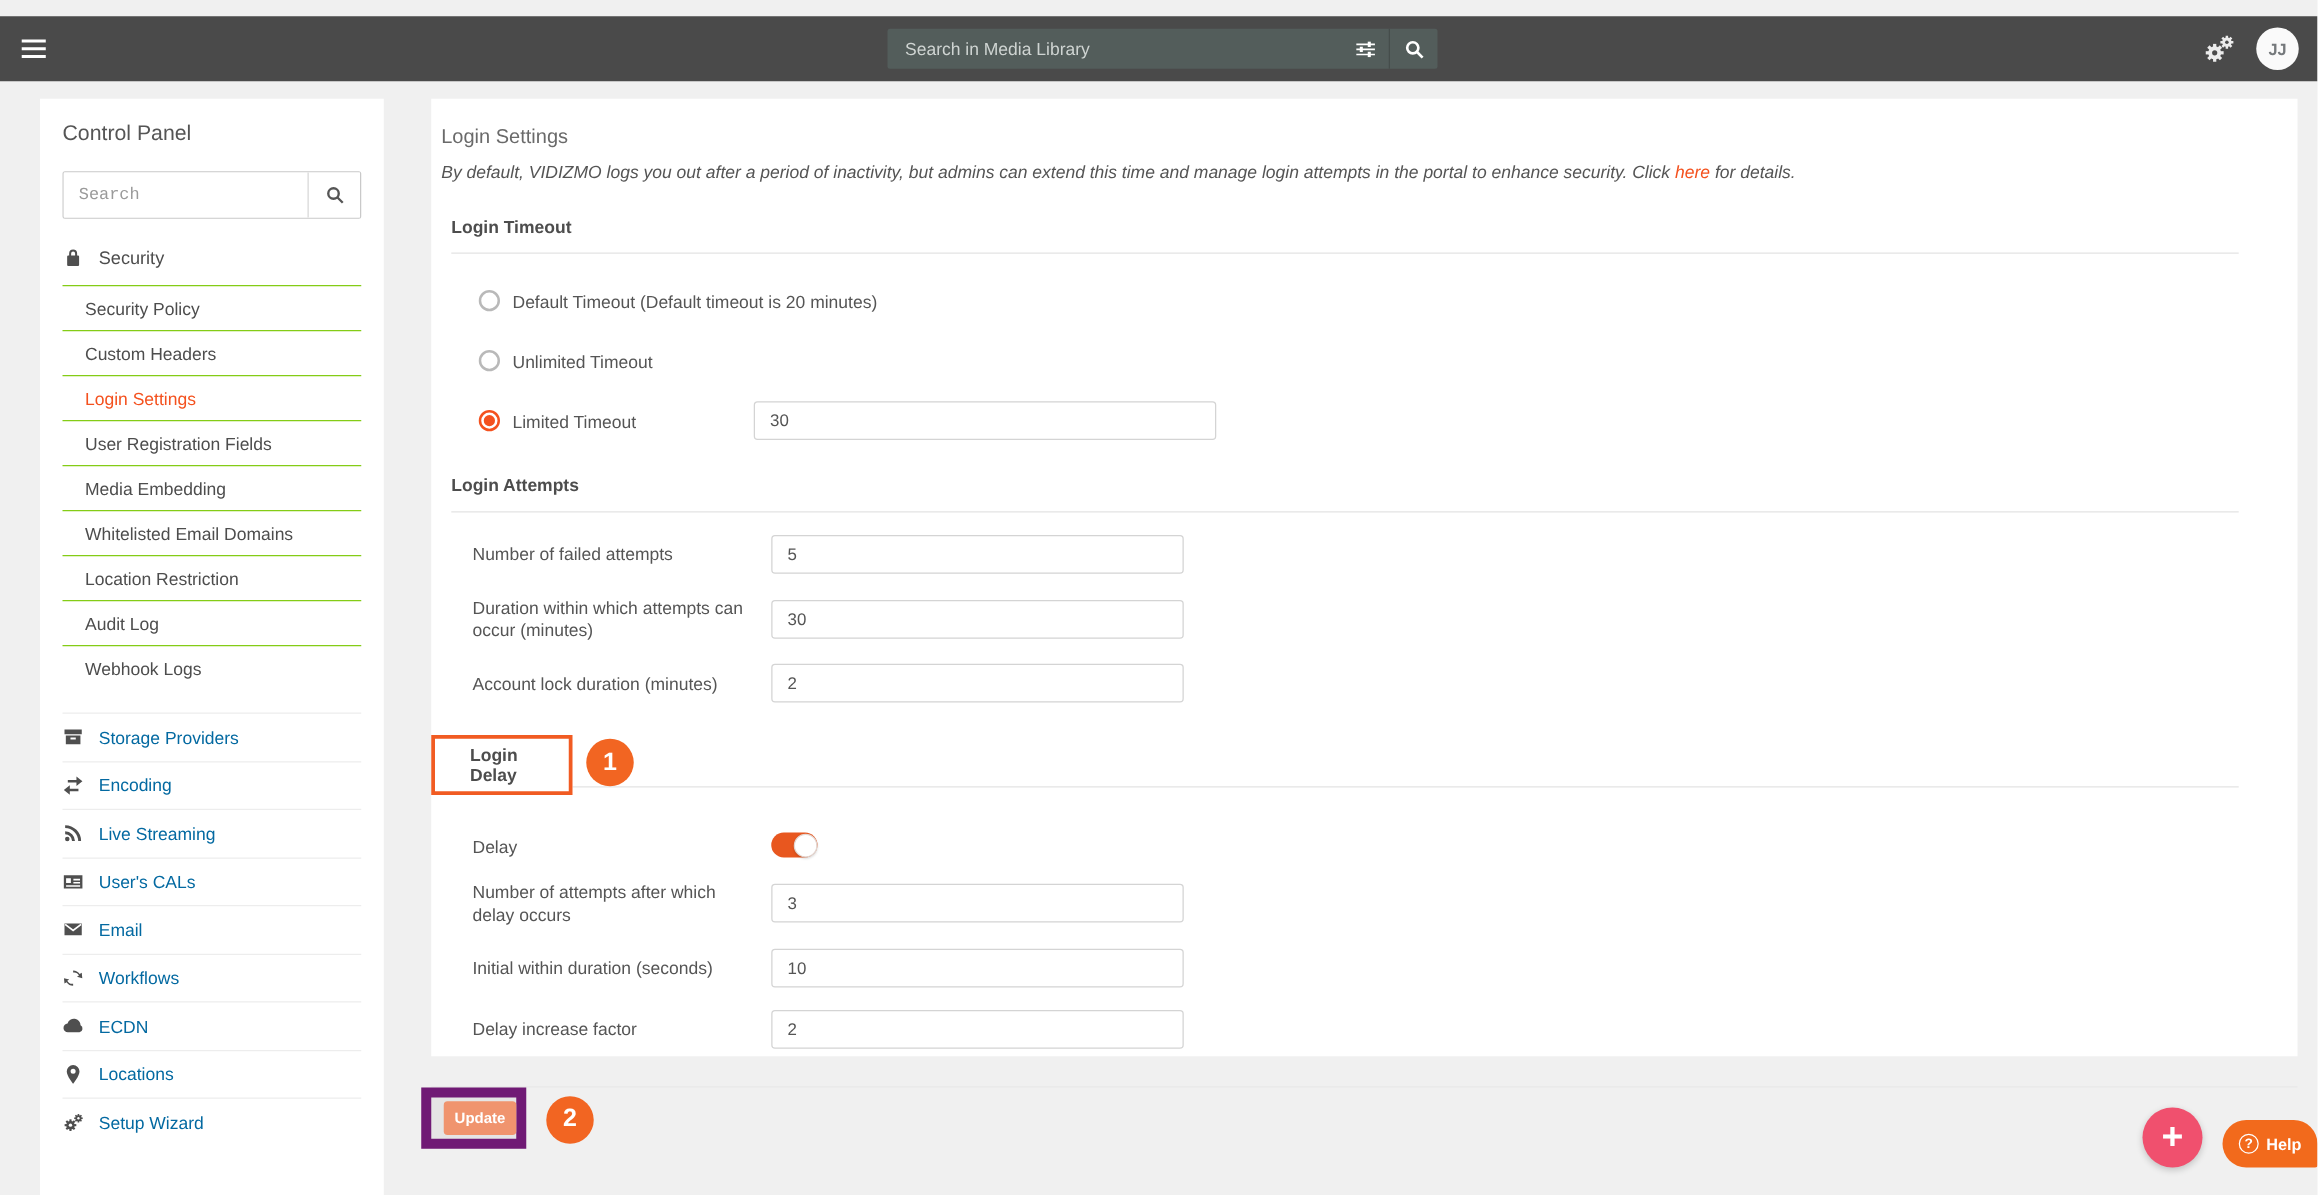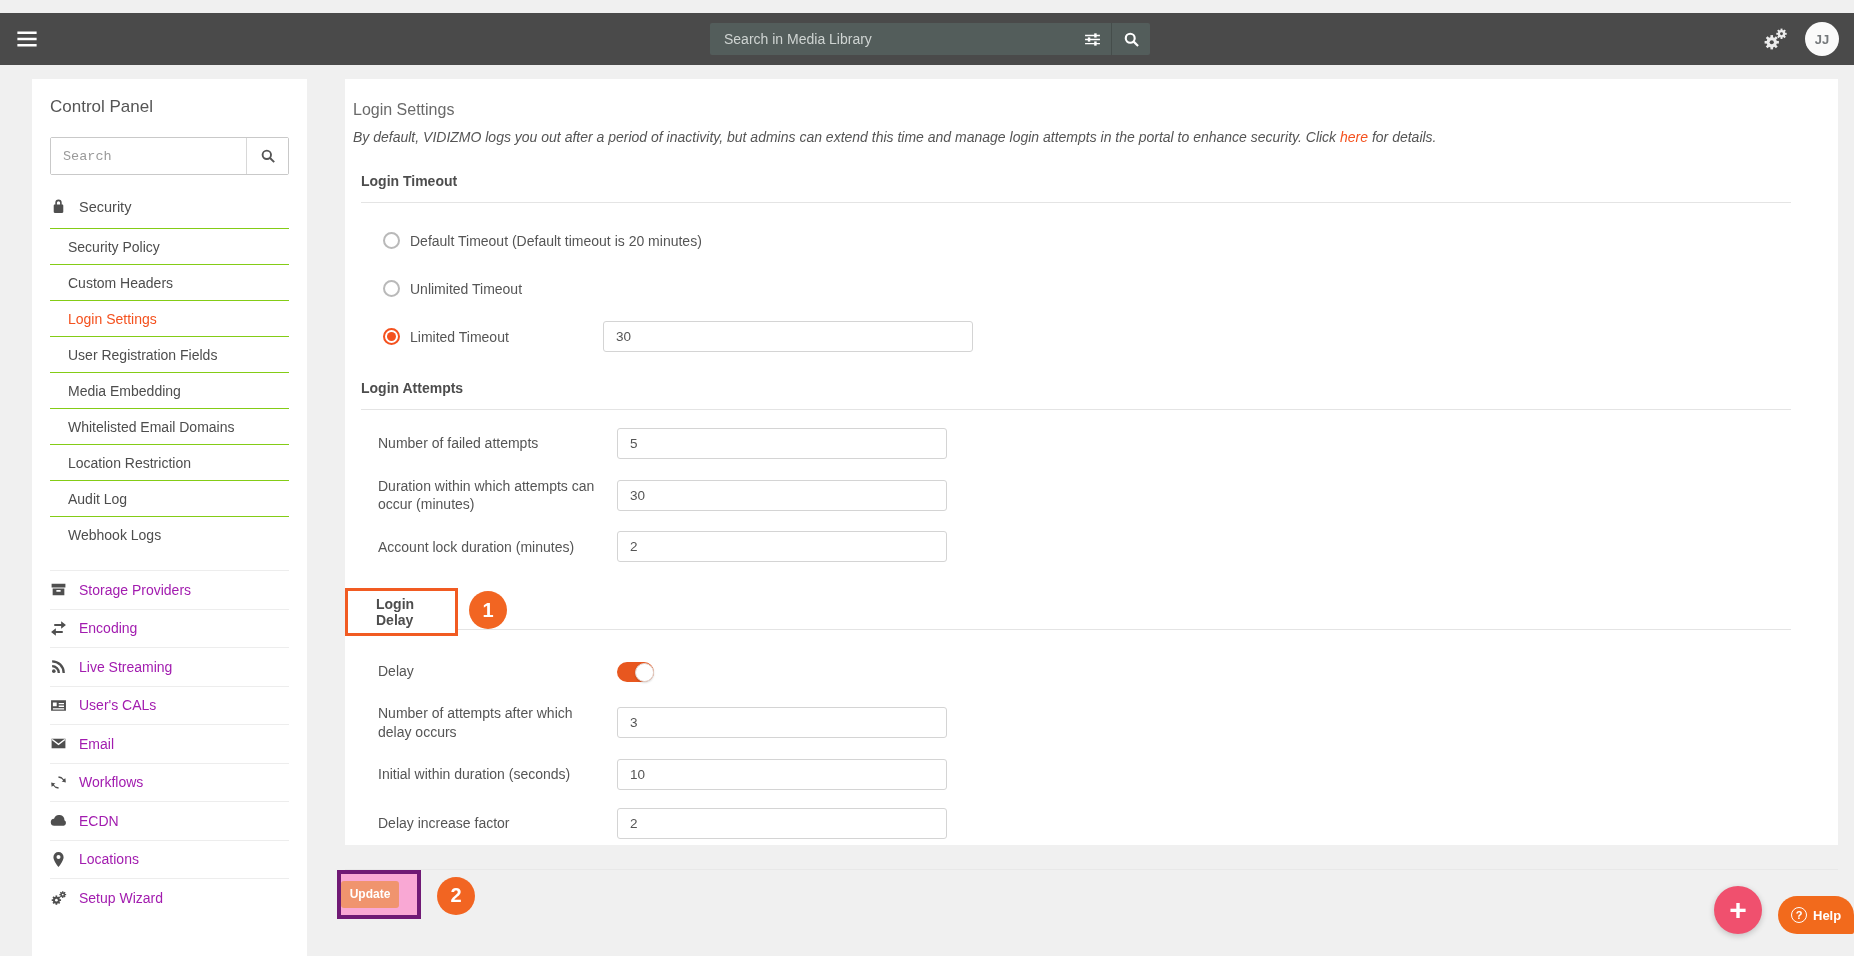--- a/index.html
+++ b/index.html
@@ -22,21 +22,21 @@
   .cp-title { font-size:17px; color:#555; font-weight:400; }
   .side-search { margin-top:20px; height:38px; border:1px solid #c9c9c9; border-radius:2px; display:flex; align-items:stretch; background:#fff; }
   .side-search input { flex:1; border:none; outline:none; padding:0 12px; font-size:13.5px; color:#15803d; font-family:Liberation Mono, monospace; }
   .side-search input::placeholder { color:#9a9a9a; opacity:1; }
   .side-search .s-btn { width:44px; border-left:1px solid #d8d8d8; display:flex; align-items:center; justify-content:center; color:#555; cursor:pointer; background:#fff; }
   .sec-item { margin-top:10px; height:43px; display:flex; align-items:center; gap:12px; font-size:14.5px; color:#4d4d4d; cursor:pointer; }
   .sec-item .ico, .top-item .ico { width:17px; height:17px; color:#4f4f4f; flex:0 0 auto; display:flex; }
   .subitem { height:36px; display:flex; align-items:center; padding-left:18px; border-top:1px solid #84cc16; font-size:14px; color:#4d4d4d; cursor:pointer; }
   .subitem.checked { color:#f4511e; }
   .top-items { margin-top:18px; }
-  .top-item { height:38.5px; display:flex; align-items:center; gap:12px; border-top:1px solid #ededed; font-size:14px; color:#a21caf; cursor:pointer; }
+  .top-item { height:38.5px; display:flex; align-items:center; gap:12px; border-top:1px solid #ededed; font-size:14px; color:#0369a1; cursor:pointer; }
 
   
   .main-card { position:absolute; left:345px; top:79px; width:1493px; height:766px; background:#fff; padding:12px 47px 0 8px; }
   .page-title { font-size:16px; font-weight:400; color:#6a6a6a; margin-top:10px; }
   .intro { margin-top:10px; font-size:14px; color:#555;font-style:italic; }
   .link-orange { color:#f4511e; cursor:pointer; }
   .section-head { margin:28px 0 0 8px; font-size:14px; font-weight:bold; color:#4d4d4d; padding-bottom:13px; border-bottom:1px solid #e4e4e4; }
 
   .radio-group { margin:22px 0 0 30px; }
   .radio-row { display:flex; align-items:center; margin-bottom:17px; height:31px; }
@@ -51,28 +51,28 @@
   .f-label { width:239px; font-size:14px; color:#555; line-height:1.3; padding-right:20px; }
   .f-input { width:330px; height:31px; border:1px solid #d4d4d4; border-radius:3px; padding:0 12px; font-size:13.5px; color:#555; outline:none; font-family:"Liberation Sans",sans-serif; }
 
   .delay-section { position:relative; margin-top:26px; }
   .hr-delay { position:absolute; left:8px; right:0; top:41px; border-top:1px solid #e4e4e4; }
   .ann-box { position:relative; z-index:1; margin-left:-8px; width:113px; height:48px; border:3px solid #f15b22; background:#fff; display:flex; align-items:center; padding-left:16px; }
   .ann-box .section-head-inline { font-size:14px; font-weight:bold; color:#4d4d4d;margin-left:12px; }
   .badge { position:absolute; width:38px; height:38px; border-radius:50%; background:#f26522; color:#fff; font-size:20px; font-weight:bold; display:flex; align-items:center; justify-content:center; z-index:2; }
   .badge-1 { left:116px; top:3px; }
 
-  .toggle-row { display:flex; align-items:flex-start; margin:26px 0 0 25px; height:24px; }
+  .toggle-row { display:flex; align-items:flex-end; margin:26px 0 0 25px; height:24px; }
   .toggle { width:37px; height:20px; border-radius:10px; background:#c9c9c9; position:relative; cursor:pointer; flex:0 0 auto; }
   .toggle.checked { background:#e8571f; }
   .toggle .knob { position:absolute; right:0; top:50%; width:19px; height:19px; margin-top:-9.5px; border-radius:50%; background:#fff; border:1px solid #e3d7d2; box-shadow:0 1px 2px rgba(0,0,0,.15); }
 
   .hr-full { margin:30px -47px 0 -8px; border-top:1px solid #e8e8e8; }
   .update-row { position:relative; height:70px; }
-  .ann-box-2 { position:absolute; left:-16px; top:0; width:84px; height:49px; border:4px solid #701a75; display:flex; align-items:center; justify-content:flex-start; background:#f9a8d4; }
+  .ann-box-2 { position:absolute; left:-16px; top:0; width:84px; height:49px; border:8px solid #701a75; display:flex; align-items:center; justify-content:flex-end; background:#e5e5e5; }
   .update-btn { width:58px; height:27px; background:#f0946e; color:#fff; border:none; border-radius:3px; font-size:12px; font-weight:bold; cursor:pointer; font-family:"Liberation Sans",sans-serif; }
   .badge-2 { left:84px; top:7px; }
 
   
   .fab-add { position:absolute; left:1714px; top:886px; width:48px; height:48px; border-radius:50%; background:#f0506e; color:#fff; font-size:30px; font-weight:bold; display:flex; align-items:center; justify-content:center; cursor:pointer; box-shadow:0 2px 6px rgba(0,0,0,.2); }
   .help-btn { position:absolute; left:1778px; top:896px; height:38px; padding:0 13px; background:#f26a1c; border-radius:19px 19px 2px 19px; color:#fff; font-size:13px; font-weight:bold; display:flex; align-items:center; gap:6px; cursor:pointer; }
   .q-circle { width:16px; height:16px; border:1.5px solid #fff; border-radius:50%; font-size:11px; font-weight:bold; display:flex; align-items:center; justify-content:center; }
 
   svg { display:block; }
 </style>

